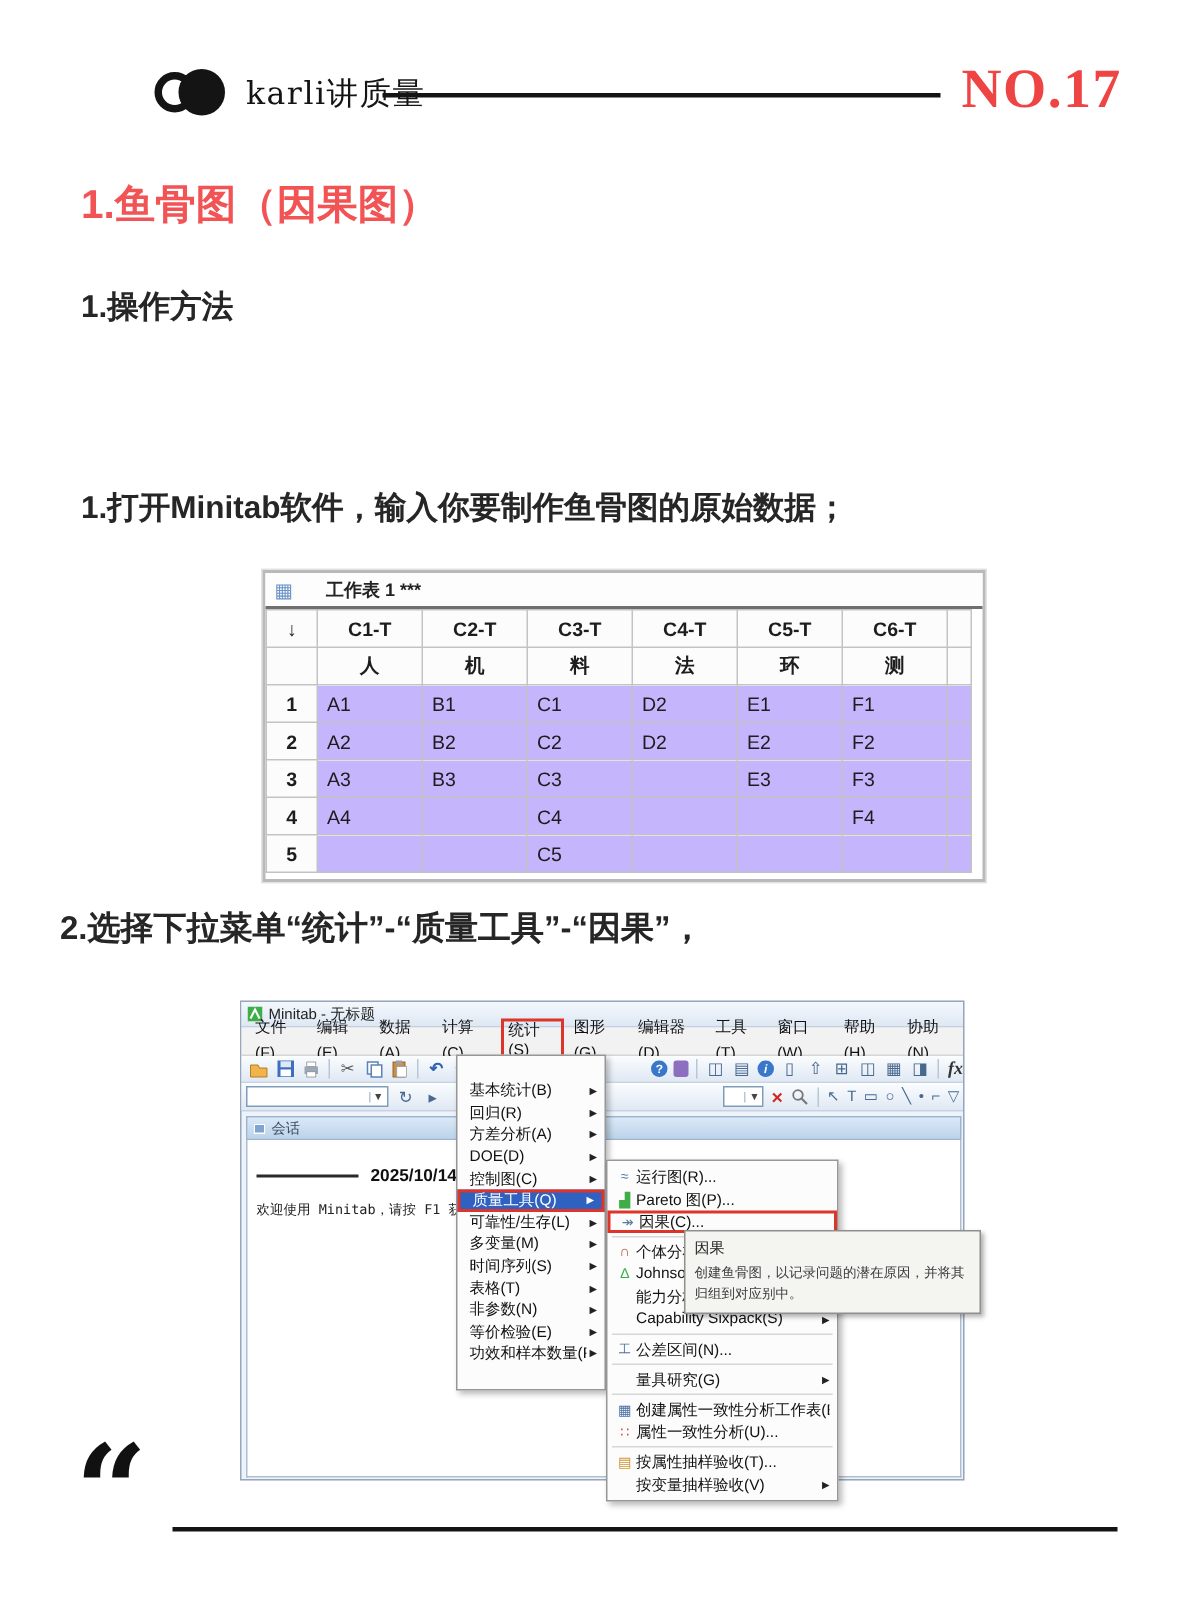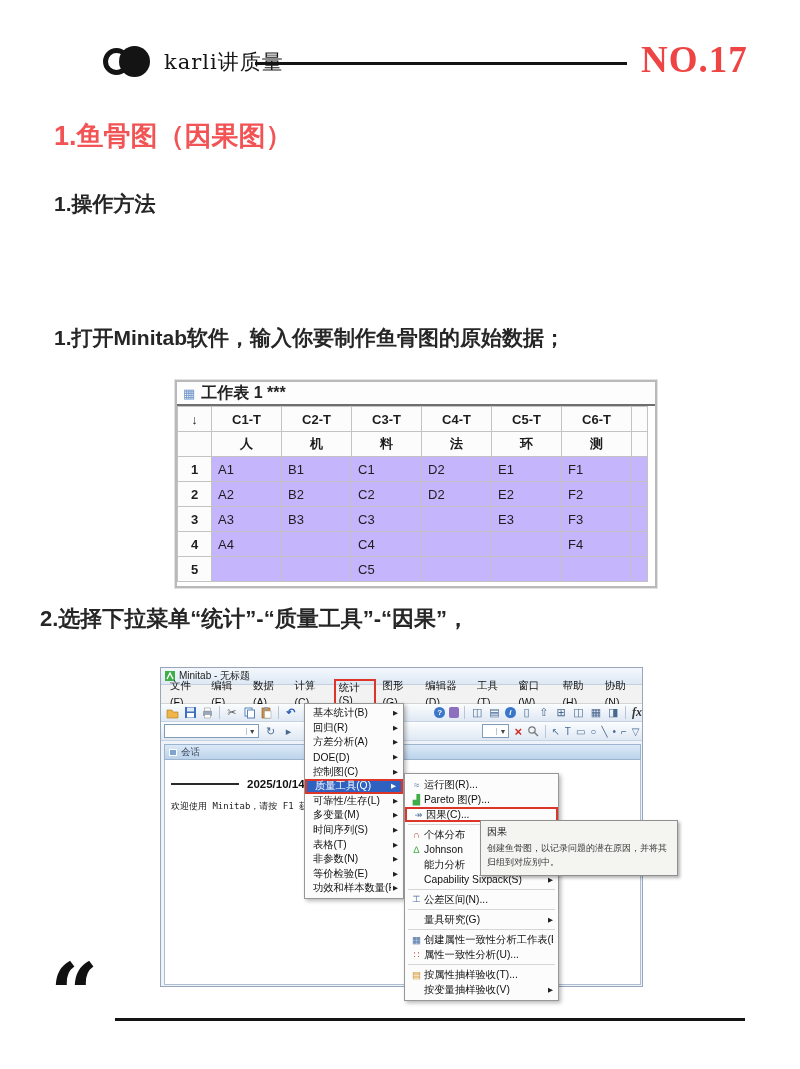--- a/index.html
+++ b/index.html
@@ -20,21 +20,21 @@
   .art-title { top:118px; left:54px; font-size:27px; font-weight:700; color:#f25456; }
   .art-section { top:190px; left:54px; font-size:21px; font-weight:700; color:#262626; }
   .art-para { top:229px; left:54px; width:706px; font-size:21px; color:#333; line-height:46px; }
   .art-step1 { top:324px; left:54px; font-size:21px; font-weight:700; color:#262626; }
   .art-step2 { top:604px; left:40px; font-size:22px; font-weight:700; color:#262626; }
 
   
   .ws-win { top:380px; left:175px; width:482px; height:208px; background:#fff; border:2px solid #b9b9b9; box-shadow:0 0 0 1px #e3e3e3; }
   .ws-titlebar { height:24px; display:flex; align-items:center; padding-left:6px; background:#fdfdfd; border-bottom:2px solid #6f6f6f; }
   .ws-title-icon { font-size:13px; color:#6a93c8; margin-right:6px; }
-  .ws-title-text { font-size:16px; font-weight:700; color:#222; }
+  .ws-title-text { font-size:12px; font-weight:700; color:#222;margin-left:16px; }
   .ws-table { border-collapse:collapse; table-layout:fixed; margin-top:0; }
   .ws-table td { border:1px solid #c3c3c3; height:25px; font-size:13px; color:#1d1d1d; padding:0 0 0 6px; overflow:hidden; white-space:nowrap; background:#c4b5fd; }
   .ws-table td.hd { font-weight:700; text-align:center; padding:0; background:#fcfcfc; }
   .ws-table td.rn { font-weight:700; text-align:center; padding:0; background:#fcfcfc; }
   .ws-corner { font-size:12px; font-weight:400; }
 
   
   .mt-win { top:667px; left:160px; width:483px; height:320px; background:#eef3fa; border:1px solid #97a6bb; font-size:10.5px; }
   .mt-titlebar { position:absolute; top:0; left:0; width:100%; height:17px; background:linear-gradient(#f4f8fd,#dde8f4); border-bottom:1px solid #c4d0e0; display:flex; align-items:center; padding-left:4px; }
   .mt-app-icon { width:10px; height:10px; margin-right:4px; }
@@ -58,35 +58,35 @@
   .sess-ic { width:8px; height:7px; border:1px solid #fff; background:#7ea4cf; margin-right:4px; }
   .sess-title { font-size:9.5px; color:#3a4a60; }
   .mt-sess-body { position:absolute; top:92px; left:3px; width:477px; height:225px; background:#fff; border:1px solid #aebdd0; border-top:none; }
   .sess-dateline { position:absolute; top:18px; left:6px; display:flex; align-items:center; }
   .date-rule { width:68px; height:2px; background:#2a2a2a; margin-right:8px; }
   .sess-date { font-size:11.5px; font-weight:700; color:#111; }
   .sess-welcome { position:absolute; top:40px; left:6px; font-family:"DejaVu Sans Mono", monospace; font-size:9px; color:#222; white-space:nowrap; }
 
   
   .menu-panel { position:absolute; background:#fcfcfc; border:1px solid #979797; box-shadow:2px 2px 4px rgba(0,0,0,.28); z-index:5; }
-  .stat-panel { top:35px; left:143px; width:100px; padding:2px 0; }
+  .stat-panel { top:35px; left:143px; width:100px; padding:16px 0; }
   .mi { height:14.6px; display:flex; align-items:center; padding:0 5px 0 8px; color:#111; }
   .mi-label { flex:1; font-size:10.3px; white-space:nowrap; overflow:hidden; }
   .mi-arrow { font-size:6.5px; color:#222; margin-left:2px; }
   .mi.hl { background:#2e61c0; border:2px solid #de352b; }
   .mi.hl .mi-label, .mi.hl .mi-arrow { color:#fff; }
   .qual-panel { top:105px; left:243px; width:155px; padding:3px 0; z-index:6; }
   .qi { height:15px; display:flex; align-items:center; padding:0 5px 0 4px; color:#111; }
   .qi-icon { width:15px; font-size:9.5px; text-align:center; flex:none; }
   .qi-label { flex:1; font-size:10.3px; white-space:nowrap; overflow:hidden; }
   .qi.red-box { border:2px solid #de352b; }
   .menu-sep { height:1px; background:#d6d6d6; margin:2px 3px; }
 
   
-  .mt-tooltip { position:absolute; top:152px; left:295px; width:198px; background:#f4f4f0; border:1px solid #8f8f8f; box-shadow:2px 2px 3px rgba(0,0,0,.3); padding:4px 6px 6px 6px; z-index:10;margin-left:24px; }
+  .mt-tooltip { position:absolute; top:152px; left:295px; width:198px; background:#f4f4f0; border:1px solid #8f8f8f; box-shadow:2px 2px 3px rgba(0,0,0,.3); padding:4px 6px 6px 6px; z-index:10; }
   .tt-title { font-size:10px; color:#222; margin-bottom:3px; }
   .tt-body { font-size:9px; color:#3a3a3a; line-height:1.5; }
 
   
   .quote { top:952px; left:50px; font-family:"DejaVu Serif", serif; font-weight:700; font-size:84px; color:#111; line-height:1; }
   .ftr-line { top:1018px; left:115px; width:630px; height:3px; background:#141414; }
 </style>
 </head>
 <body>
 

